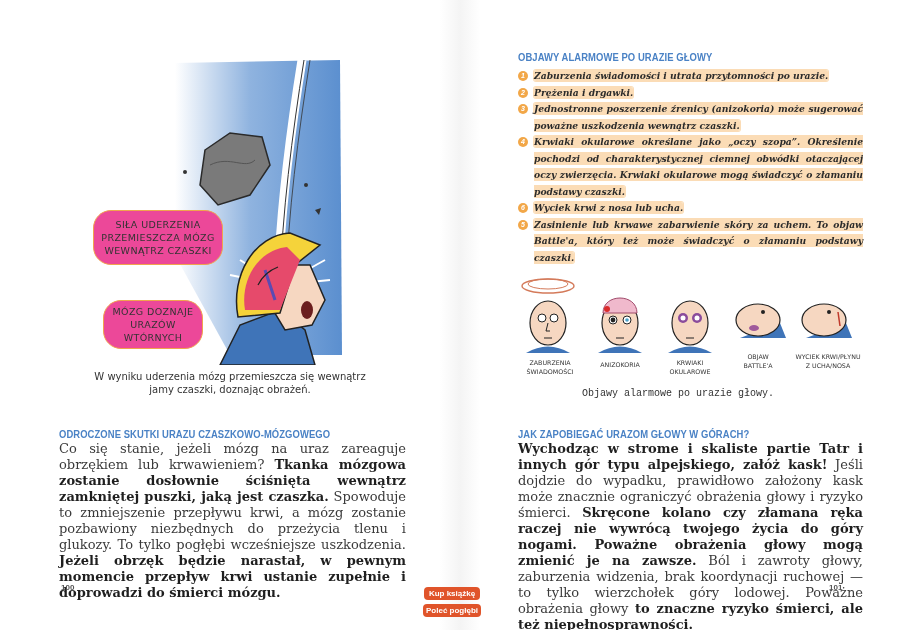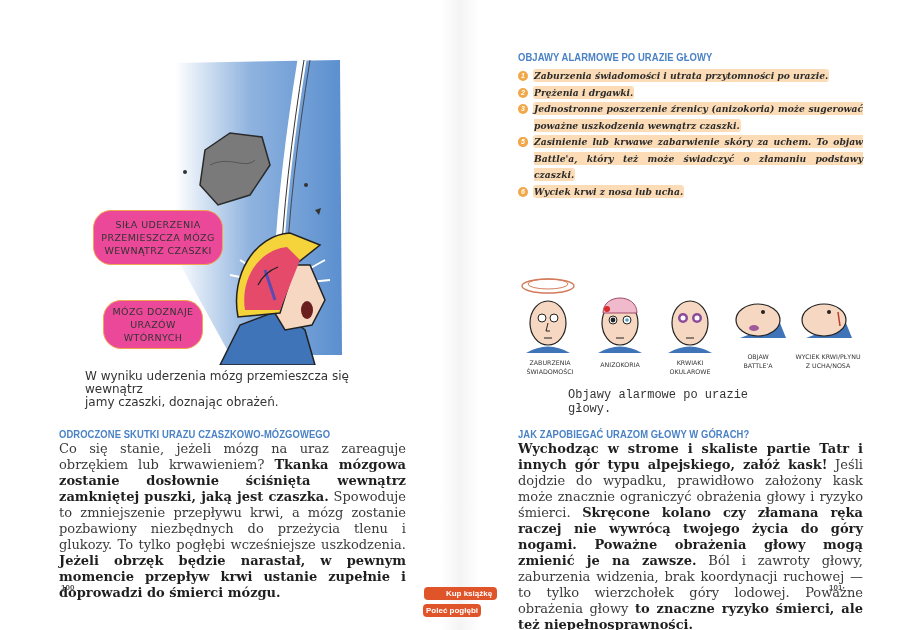--- a/index.html
+++ b/index.html
@@ -22,22 +22,22 @@
 
   
   .alarm-list { position: absolute; left: 70px; top: 68px; width: 345px; margin: 0; padding: 0; list-style: none; }
   .alarm-item { position: relative; padding-left: 16px; font-size: 9.2px; line-height: 16.5px; font-weight: bold;
                 color: #2b2b2b; text-align: justify; font-style: italic; }
   .alarm-item .hl { background: #fbdcb6; box-shadow: 0 0 0 1px #fbdcb6; border-radius: 2px; }
   .alarm-item .num { position: absolute; left: 0; top: 3px; width: 10px; height: 10px; border-radius: 50%;
                      background: #f2a748; color: #fff; font-family: "Liberation Sans", sans-serif;
                      font-size: 7px; line-height: 10px; text-align: center; font-weight: bold; }
 
-  .caption-hand { position: absolute; font-family: "DejaVu Sans", sans-serif; font-size: 12px; color: #333;
-                  text-align: left; }
+  .caption-hand { position: absolute; font-family: "DejaVu Sans", sans-serif; font-size: 10px; color: #333;
+                  text-align: center; }
   .fig-label { position: absolute; font-family: "DejaVu Sans", sans-serif; font-size: 6.3px; color: #333;
                text-align: center; line-height: 9px; text-transform: uppercase; }
 
   .bubble { position: absolute; border: 1.6px solid #f0a44d; border-radius: 18px; background: #ec4899;
             font-family: "DejaVu Sans", sans-serif; font-size: 9.5px; line-height: 13px; color: #333;
             text-align: center; text-transform: uppercase; letter-spacing: 0.4px; }
 
   .book-btn { position: absolute; left: 424px; width: 56px; height: 13px; border-radius: 4px;
               background: #e0542a; color: #fff; font-family: "Liberation Sans", sans-serif; font-weight: bold;
               font-size: 8px; line-height: 13px; text-align: center; cursor: pointer; }
@@ -110,23 +110,23 @@
   <div class="page-num" style="left:61px;">100</div>
 </div>
 
 <div class="page page-right">
   <div class="heading" style="left:70px;top:51px;">OBJAWY ALARMOWE PO URAZIE GŁOWY</div>
 
   <ul class="alarm-list">
     <li class="alarm-item"><span class="num">1</span><span class="hl">Zaburzenia świadomości i utrata przytomności po urazie.</span></li>
     <li class="alarm-item"><span class="num">2</span><span class="hl">Prężenia i drgawki.</span></li>
     <li class="alarm-item"><span class="num">3</span><span class="hl">Jednostronne poszerzenie źrenicy (anizokoria) może sugerować poważne uszkodzenia wewnątrz czaszki.</span></li>
-    <li class="alarm-item"><span class="num">4</span></li>
+    <li class="alarm-item"><span class="num">4</span><span class="hl">Krwiaki okularowe określane jako „oczy szopa”. Określenie pochodzi od charakterystycznej ciemnej obwódki otaczającej oczy zwierzęcia. Krwiaki okularowe mogą świadczyć o złamaniu podstawy czaszki.</span></li>
+    <li class="alarm-item"><span class="num">6</span><span class="hl">Wyciek krwi z nosa lub ucha.</span></li>
     <li class="alarm-item"><span class="num">5</span><span class="hl">Zasinienie lub krwawe zabarwienie skóry za uchem. To objaw Battle'a, który też może świadczyć o złamaniu podstawy czaszki.</span></li>
-    <li class="alarm-item"><span class="num">6</span><span class="hl">Wyciek krwi z nosa lub ucha.</span></li>
   </ul>
 
   <svg style="position:absolute;left:70px;top:268px" width="340" height="90" viewBox="0 0 340 90">
 
     <g>
       <ellipse cx="30" cy="18" rx="26" ry="7" fill="none" stroke="#d47a5a" stroke-width="1.4"></ellipse>
       <ellipse cx="30" cy="16" rx="20" ry="5" fill="none" stroke="#d47a5a" stroke-width="1"></ellipse>
       <path d="M8 85 Q 30 72 52 85 Z" fill="#3f74b8"></path>
       <ellipse cx="30" cy="55" rx="18" ry="22" fill="#f6d7c1" stroke="#222" stroke-width="1.2"></ellipse>
       <circle cx="24" cy="50" r="4" fill="#fff" stroke="#222"></circle>
@@ -193,14 +193,14 @@
   </div>
 
   <div class="caption-hand" style="left:120px;top:388px;width:220px;font-family:Liberation Mono, monospace;">Objawy alarmowe po urazie głowy.</div>
 
   <div class="heading" style="left:70px;top:428px;">JAK ZAPOBIEGAĆ URAZOM GŁOWY W GÓRACH?</div>
   <div class="para" id="right-para" style="left:70px;top:441px;width:345px;"><b>Wychodząc w strome i skaliste partie Tatr i innych gór typu alpejskiego, załóż kask!</b><span> Jeśli dojdzie do wypadku, prawidłowo założony kask może znacznie ograniczyć obrażenia głowy i ryzyko śmierci. </span><b>Skręcone kolano czy złamana ręka raczej nie wywrócą twojego życia do góry nogami. Poważne obrażenia głowy mogą zmienić je na zawsze.</b><span> Ból i zawroty głowy, zaburzenia widzenia, brak koordynacji ruchowej — to tylko wierzchołek góry lodowej. Poważne obrażenia głowy </span><b>to znaczne ryzyko śmierci, ale też niepełnosprawności.</b></div>
 
   <div class="page-num" style="left:381px;">101</div>
 </div>
 
-<div class="book-btn" style="top:587px;padding-left:17px;">Kup książkę</div>
+<div class="book-btn" style="top:587px;">Kup książkę</div>
 <div class="book-btn" style="top:604px;width:58px;left:423px;">Poleć pogłębi</div>
 
 </body></html>

